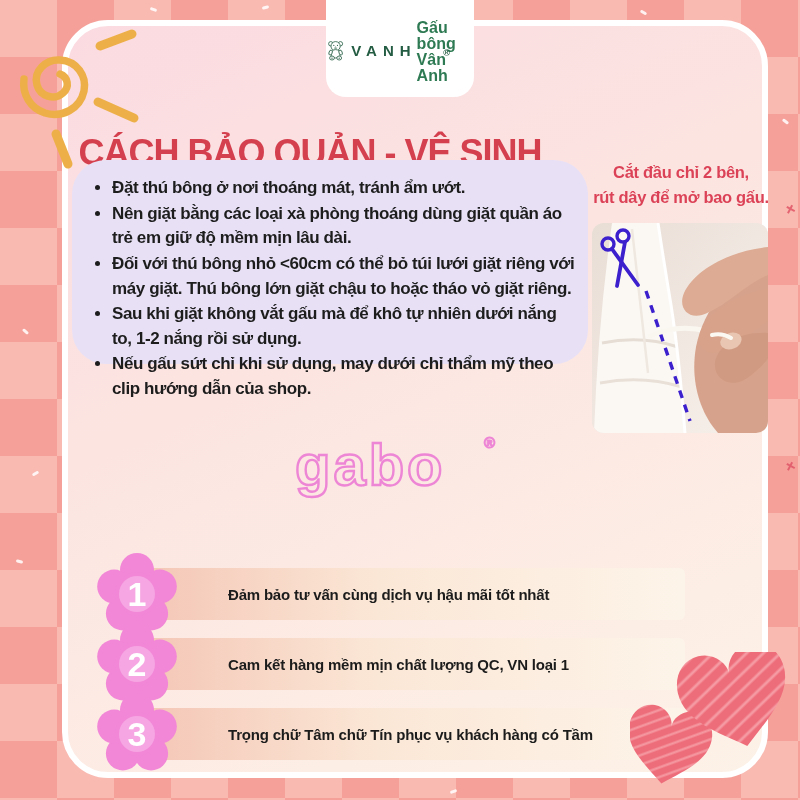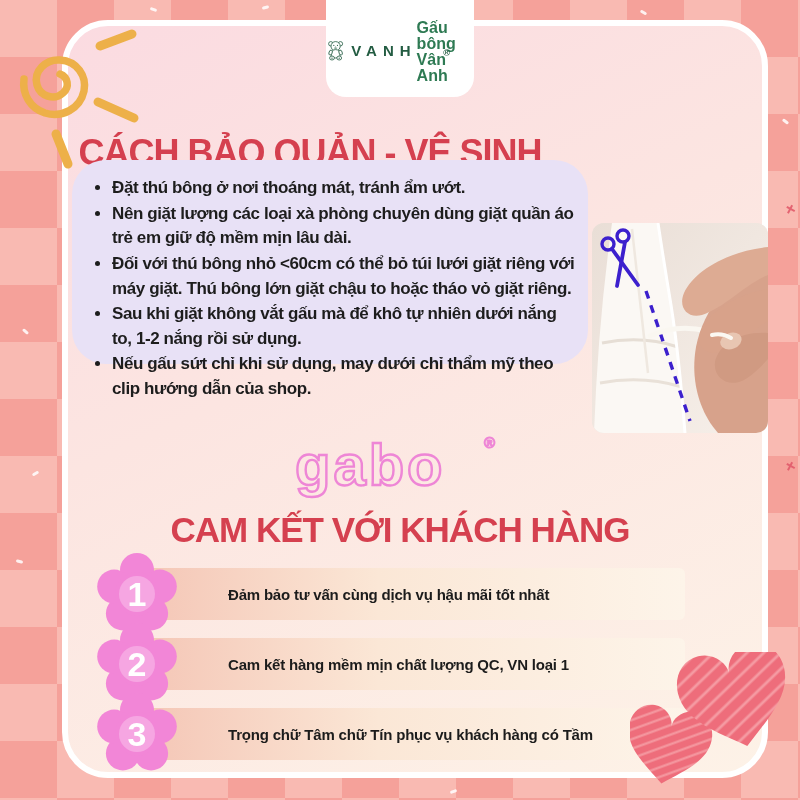--- a/index.html
+++ b/index.html
@@ -111,27 +111,31 @@
     <div class="brand-name">VANH</div>
     <div class="brand-sub">Gấu bông Vân Anh</div>
     <div class="brand-r">®</div>
   </div>
 
   <div class="care-title">CÁCH BẢO QUẢN - VỆ SINH</div>
 
   <div class="care-box">
     <ul>
       <li>Đặt thú bông ở nơi thoáng mát, tránh ẩm ướt.</li>
-      <li>Nên giặt lượng các loại xà phòng chuyên dùng giặt quần áo trẻ em giữ độ mềm mịn lâu dài.</li>
+      <li>Nên giặt bằng các loại xà phòng thoáng dùng giặt quần áo trẻ em giữ độ mềm mịn lâu dài.</li>
       <li>Đối với thú bông nhỏ &lt;60cm có thể bỏ túi lưới giặt riêng với máy giặt. Thú bông lớn giặt chậu to hoặc tháo vỏ giặt riêng.</li>
       <li>Sau khi giặt không vắt gấu mà để khô tự nhiên dưới nắng to, 1-2 nắng rồi sử dụng.</li>
       <li>Nếu gấu sứt chỉ khi sử dụng, may dưới chỉ thẩm mỹ theo clip hướng dẫn của shop.</li>
     </ul>
   </div>
 
+  <div class="photo-caption">
+    <div>Cắt đầu chỉ 2 bên,</div>
+    <div>rút dây để mở bao gấu.</div>
+  </div>
 
   <div class="photo">
     <svg width="176" height="210" viewBox="0 0 176 210">
       <defs>
         <linearGradient id="pbg" x1="0" y1="0" x2="1" y2="1">
           <stop offset="0" stop-color="#e9ded6"></stop>
             <stop offset="1" stop-color="#f7f0ea"></stop>
         </linearGradient>
       </defs>
       <rect width="176" height="210" fill="url(#pbg)"></rect>
@@ -166,21 +170,20 @@
       </g>
       <path d="M120,112 C128,110 134,112 139,115" stroke="#fbf8f2" stroke-width="4" fill="none" stroke-linecap="round"></path>
     </svg>
   </div>
 
   <div class="gabo-wrap">
     <span class="gabo">gabo</span>
     <span class="gabo-r">®</span>
   </div>
 
-  <div class="commit-title">CAM KẾT VỚI KHÁCH HÀNG</div>
 
   <div class="commit-list">
 
     <div class="commit-row">
       <div class="commit-bar">
         <span class="commit-text">Đảm bảo tư vấn cùng dịch vụ hậu mãi tốt nhất</span>
       </div>
       <svg class="flower" viewBox="0 0 82 82">
         <g fill="#f286d7">
           <circle cx="41" cy="17" r="17"></circle>

